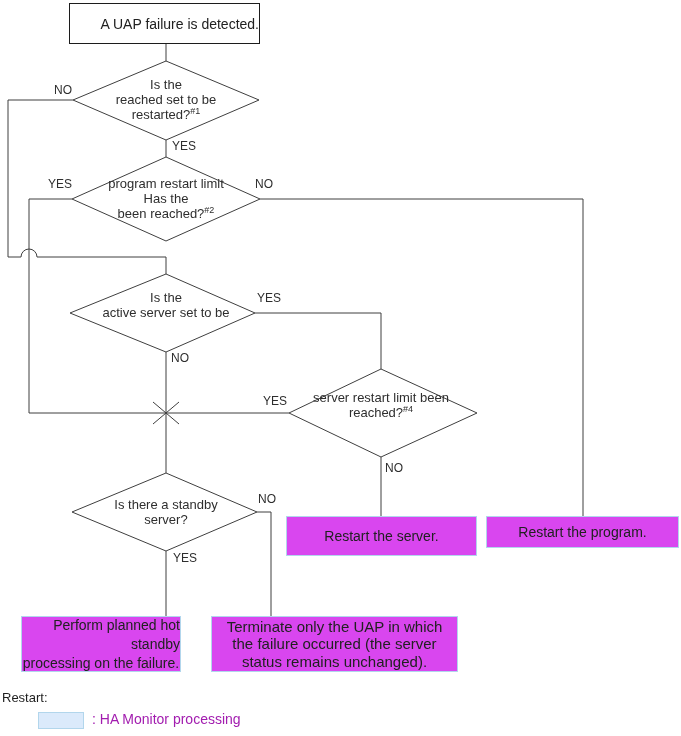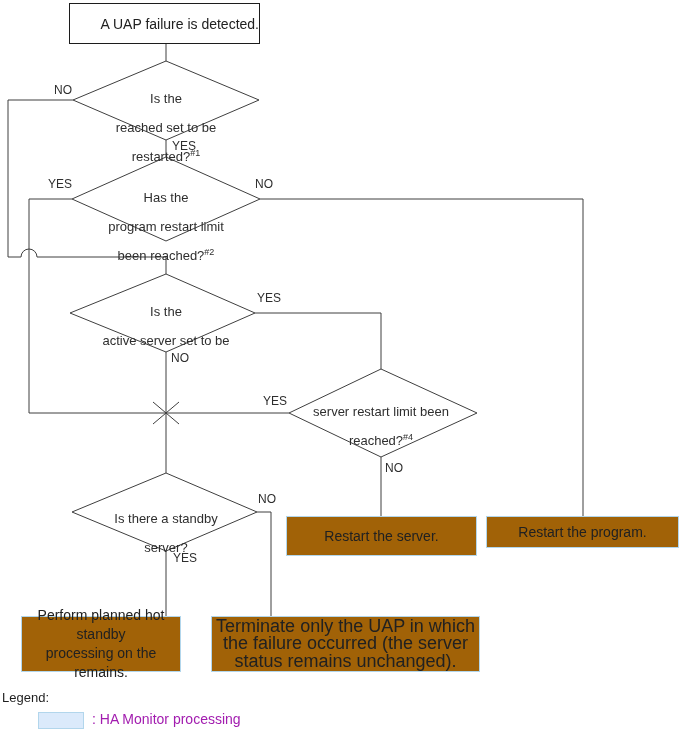--- a/index.html
+++ b/index.html
@@ -6,26 +6,26 @@
   .stage{
     position:relative;width:681px;height:736px;background:#ffffff;
     font-family:"Liberation Sans","DejaVu Sans",sans-serif;overflow:hidden;
   }
   .stage svg{position:absolute;left:0;top:0;}
   .node{
     position:absolute;display:flex;align-items:center;justify-content:center;
     text-align:center;font-size:14px;color:#212121;box-sizing:border-box;
   }
   .start{background:#ffffff;border:1px solid #1c1c1c;}
-  .action{background:#a16207;border:1px solid #b2d6ec;flex-direction:column;}
+  .action{background:#d946ef;border:1px solid #b2d6ec;flex-direction:column;text-align:right;}
   .dtext{
     position:absolute;width:200px;text-align:center;font-size:13px;line-height:15px;
     color:#2e2e2e;
   }
-  .dtext .ln{display:block;margin-top:14px;}
+  .dtext .ln{display:block;}
   .dtext sup{font-size:9px;line-height:0;}
   .lbl{position:absolute;font-size:12px;color:#2e2e2e;white-space:nowrap;}
   .lbl.ra{text-align:right;}
   .action .ln{display:block;}
   .legend-title{position:absolute;left:2px;top:690px;font-size:13px;color:#1f1f1f;}
   .legend-swatch{
     position:absolute;left:38px;top:712px;width:46px;height:17px;
     background:#dbeafb;border:1px solid #b2d6ec;box-sizing:border-box;
   }
   .legend-label{position:absolute;left:92px;top:711px;font-size:14px;color:#a21caf;}
@@ -62,22 +62,22 @@
     <span>A UAP failure is detected.</span>
   </div>
 
   <div class="dtext" style="left:66px;top:77px;">
     <span class="ln">Is the</span>
     <span class="ln">reached set to be</span>
     <span class="ln"><span>restarted?</span><sup>#1</sup></span>
   </div>
 
   <div class="dtext" style="left:66px;top:176px;">
+    <span class="ln">program restart limit</span>
     <span class="ln">Has the</span>
-    <span class="ln">program restart limit</span>
     <span class="ln"><span>been reached?</span><sup>#2</sup></span>
   </div>
 
   <div class="dtext" style="left:66px;top:290px;">
     <span class="ln">Is the</span>
     <span class="ln">active server set to be</span>
   </div>
 
   <div class="dtext" style="left:281px;top:390px;">
     <span class="ln">server restart limit been</span>
@@ -103,27 +103,27 @@
   <div class="node action" style="left:286px;top:516px;width:191px;height:40px;">
     <span>Restart the server.</span>
   </div>
 
   <div class="node action" style="left:486px;top:516px;width:193px;height:32px;">
     <span>Restart the program.</span>
   </div>
 
   <div class="node action" style="left:2px;top:616px;width:160px;height:56px;line-height:19px;margin-left:19px;">
     <span class="ln">Perform planned hot standby</span>
-    <span class="ln">processing on the remains.</span>
+    <span class="ln">processing on the failure.</span>
   </div>
 
-  <div class="node action" style="left:211px;top:616px;width:269px;height:56px;line-height:17.5px;font-size:18px;">
+  <div class="node action" style="left:211px;top:616px;width:247px;height:56px;line-height:17.5px;font-size:15px;">
     <span class="ln">Terminate only the UAP in which</span>
 
     <span class="ln">the failure occurred (the server</span>
     <span class="ln">status remains unchanged).</span>
   </div>
 
-  <div class="legend-title">Legend:</div>
+  <div class="legend-title">Restart:</div>
   <div class="legend-swatch"></div>
   <div class="legend-label">: HA Monitor processing</div>
 
 </div>
 
 </body></html>

